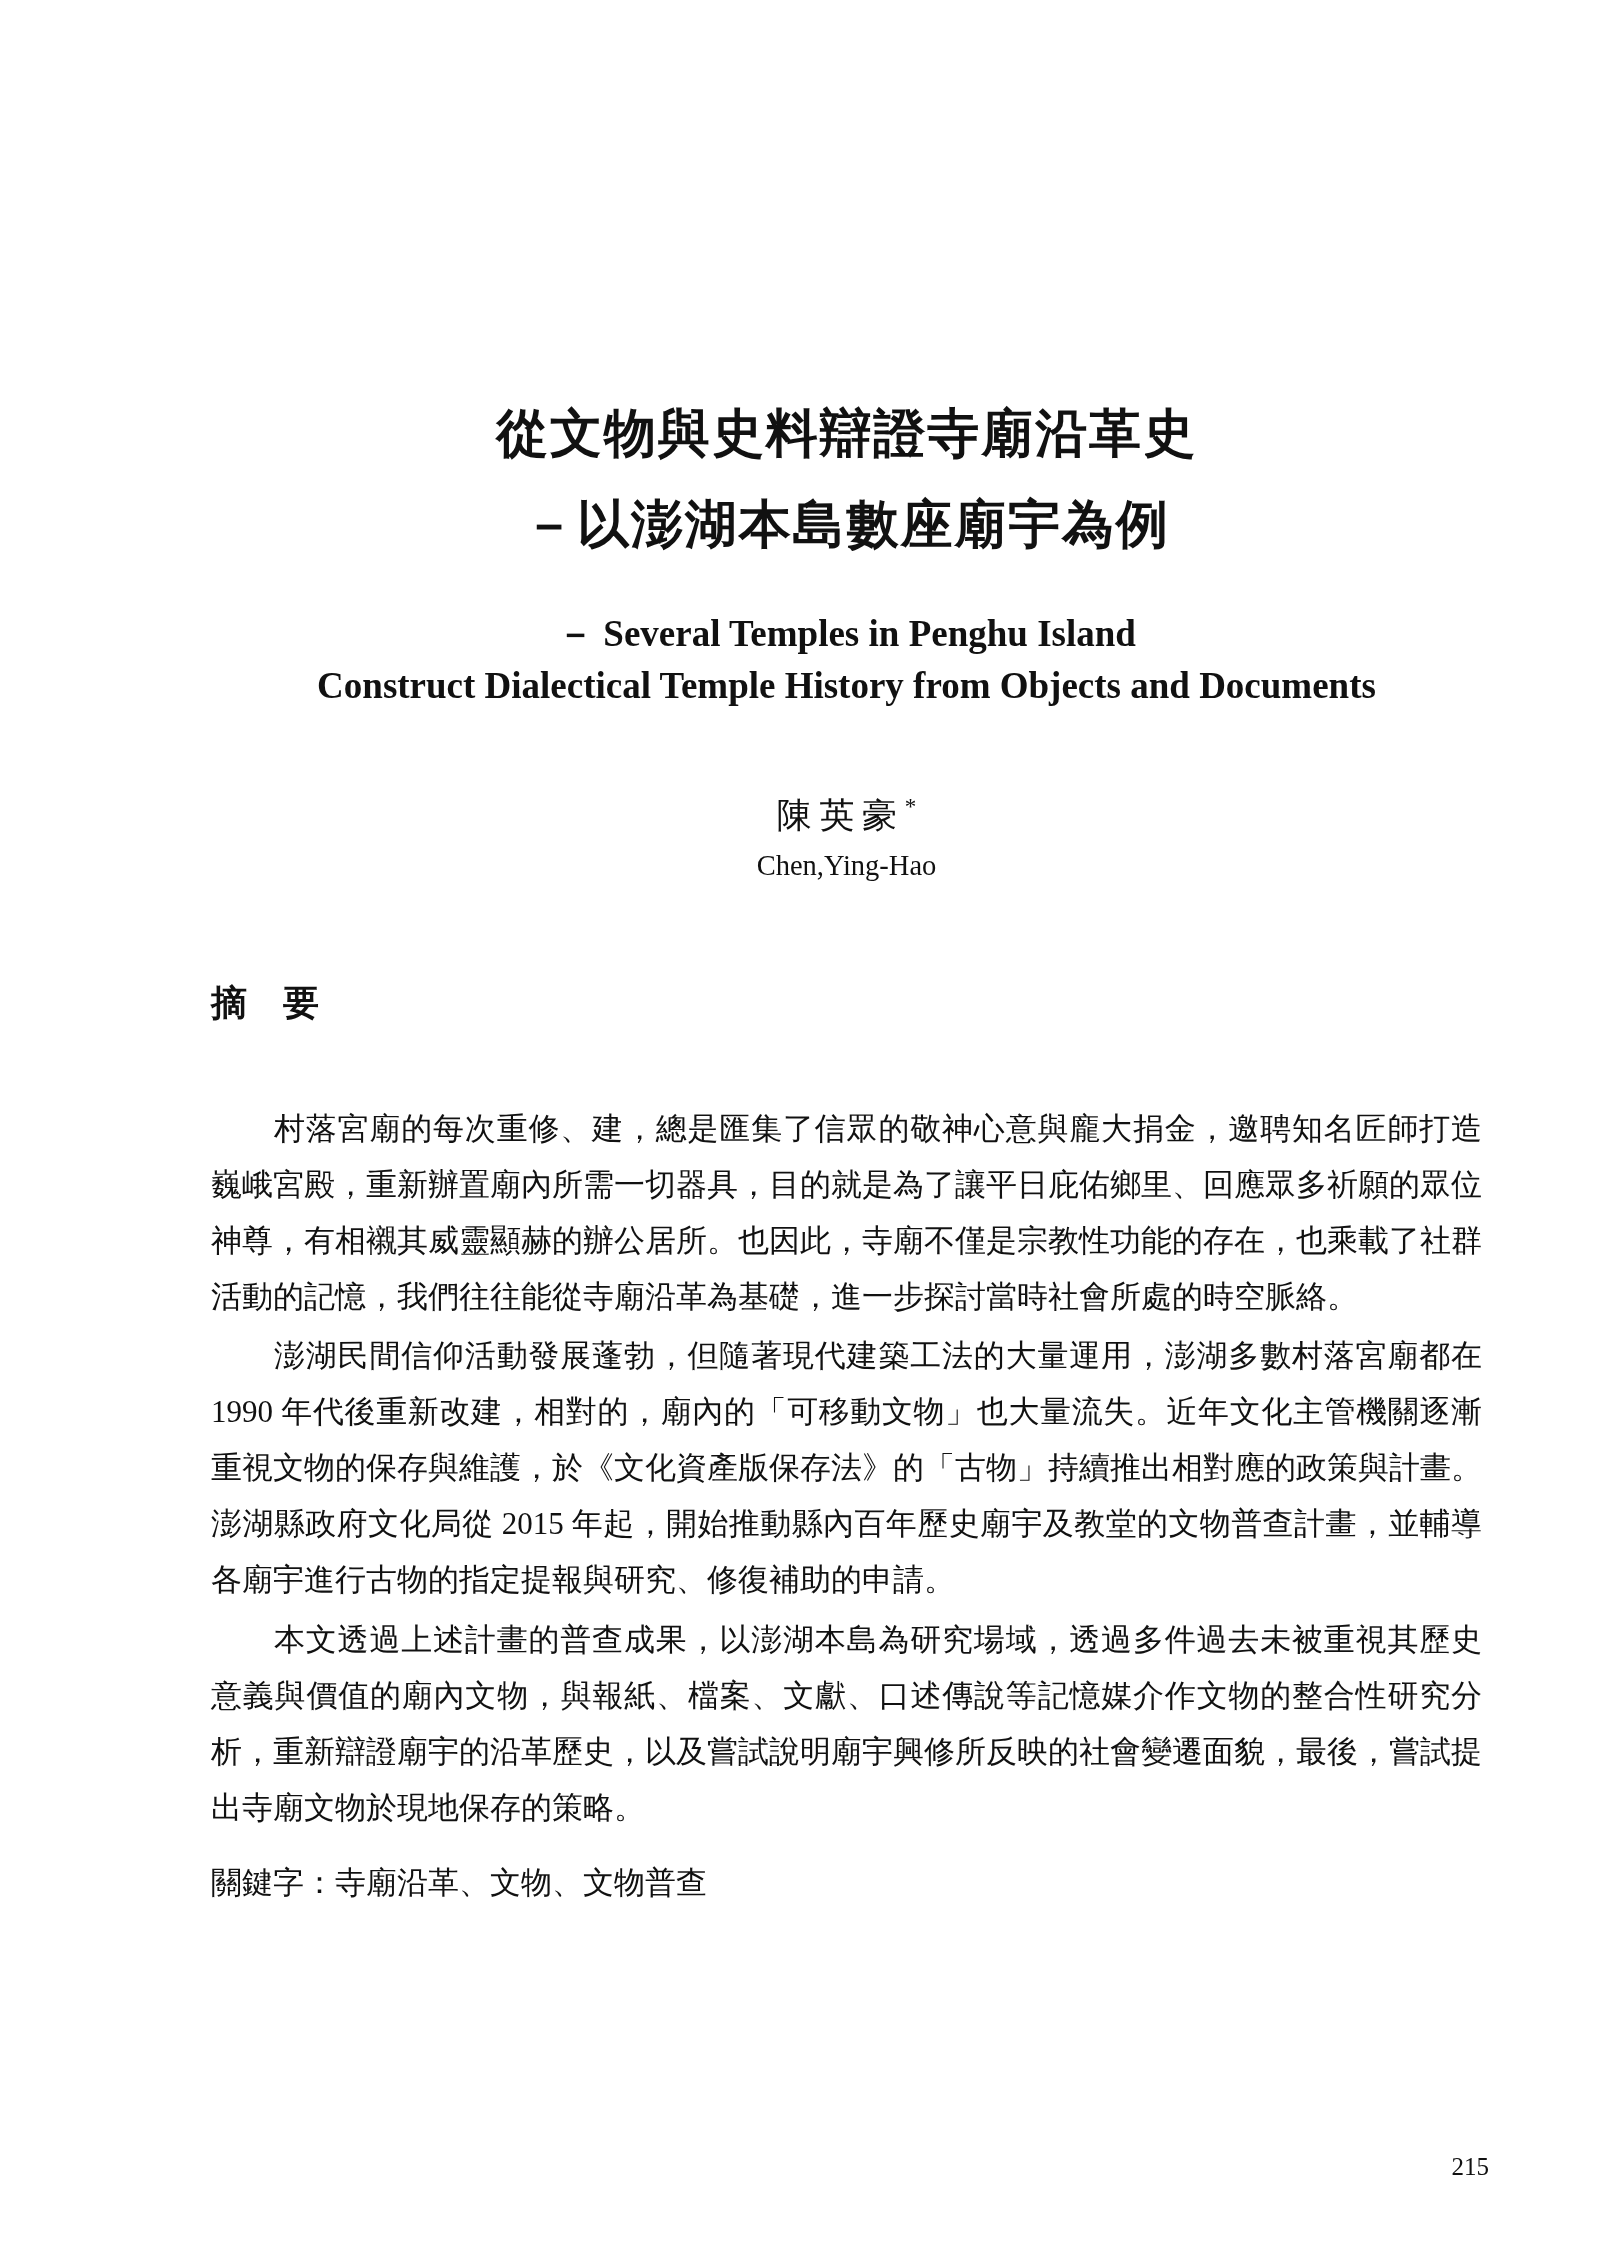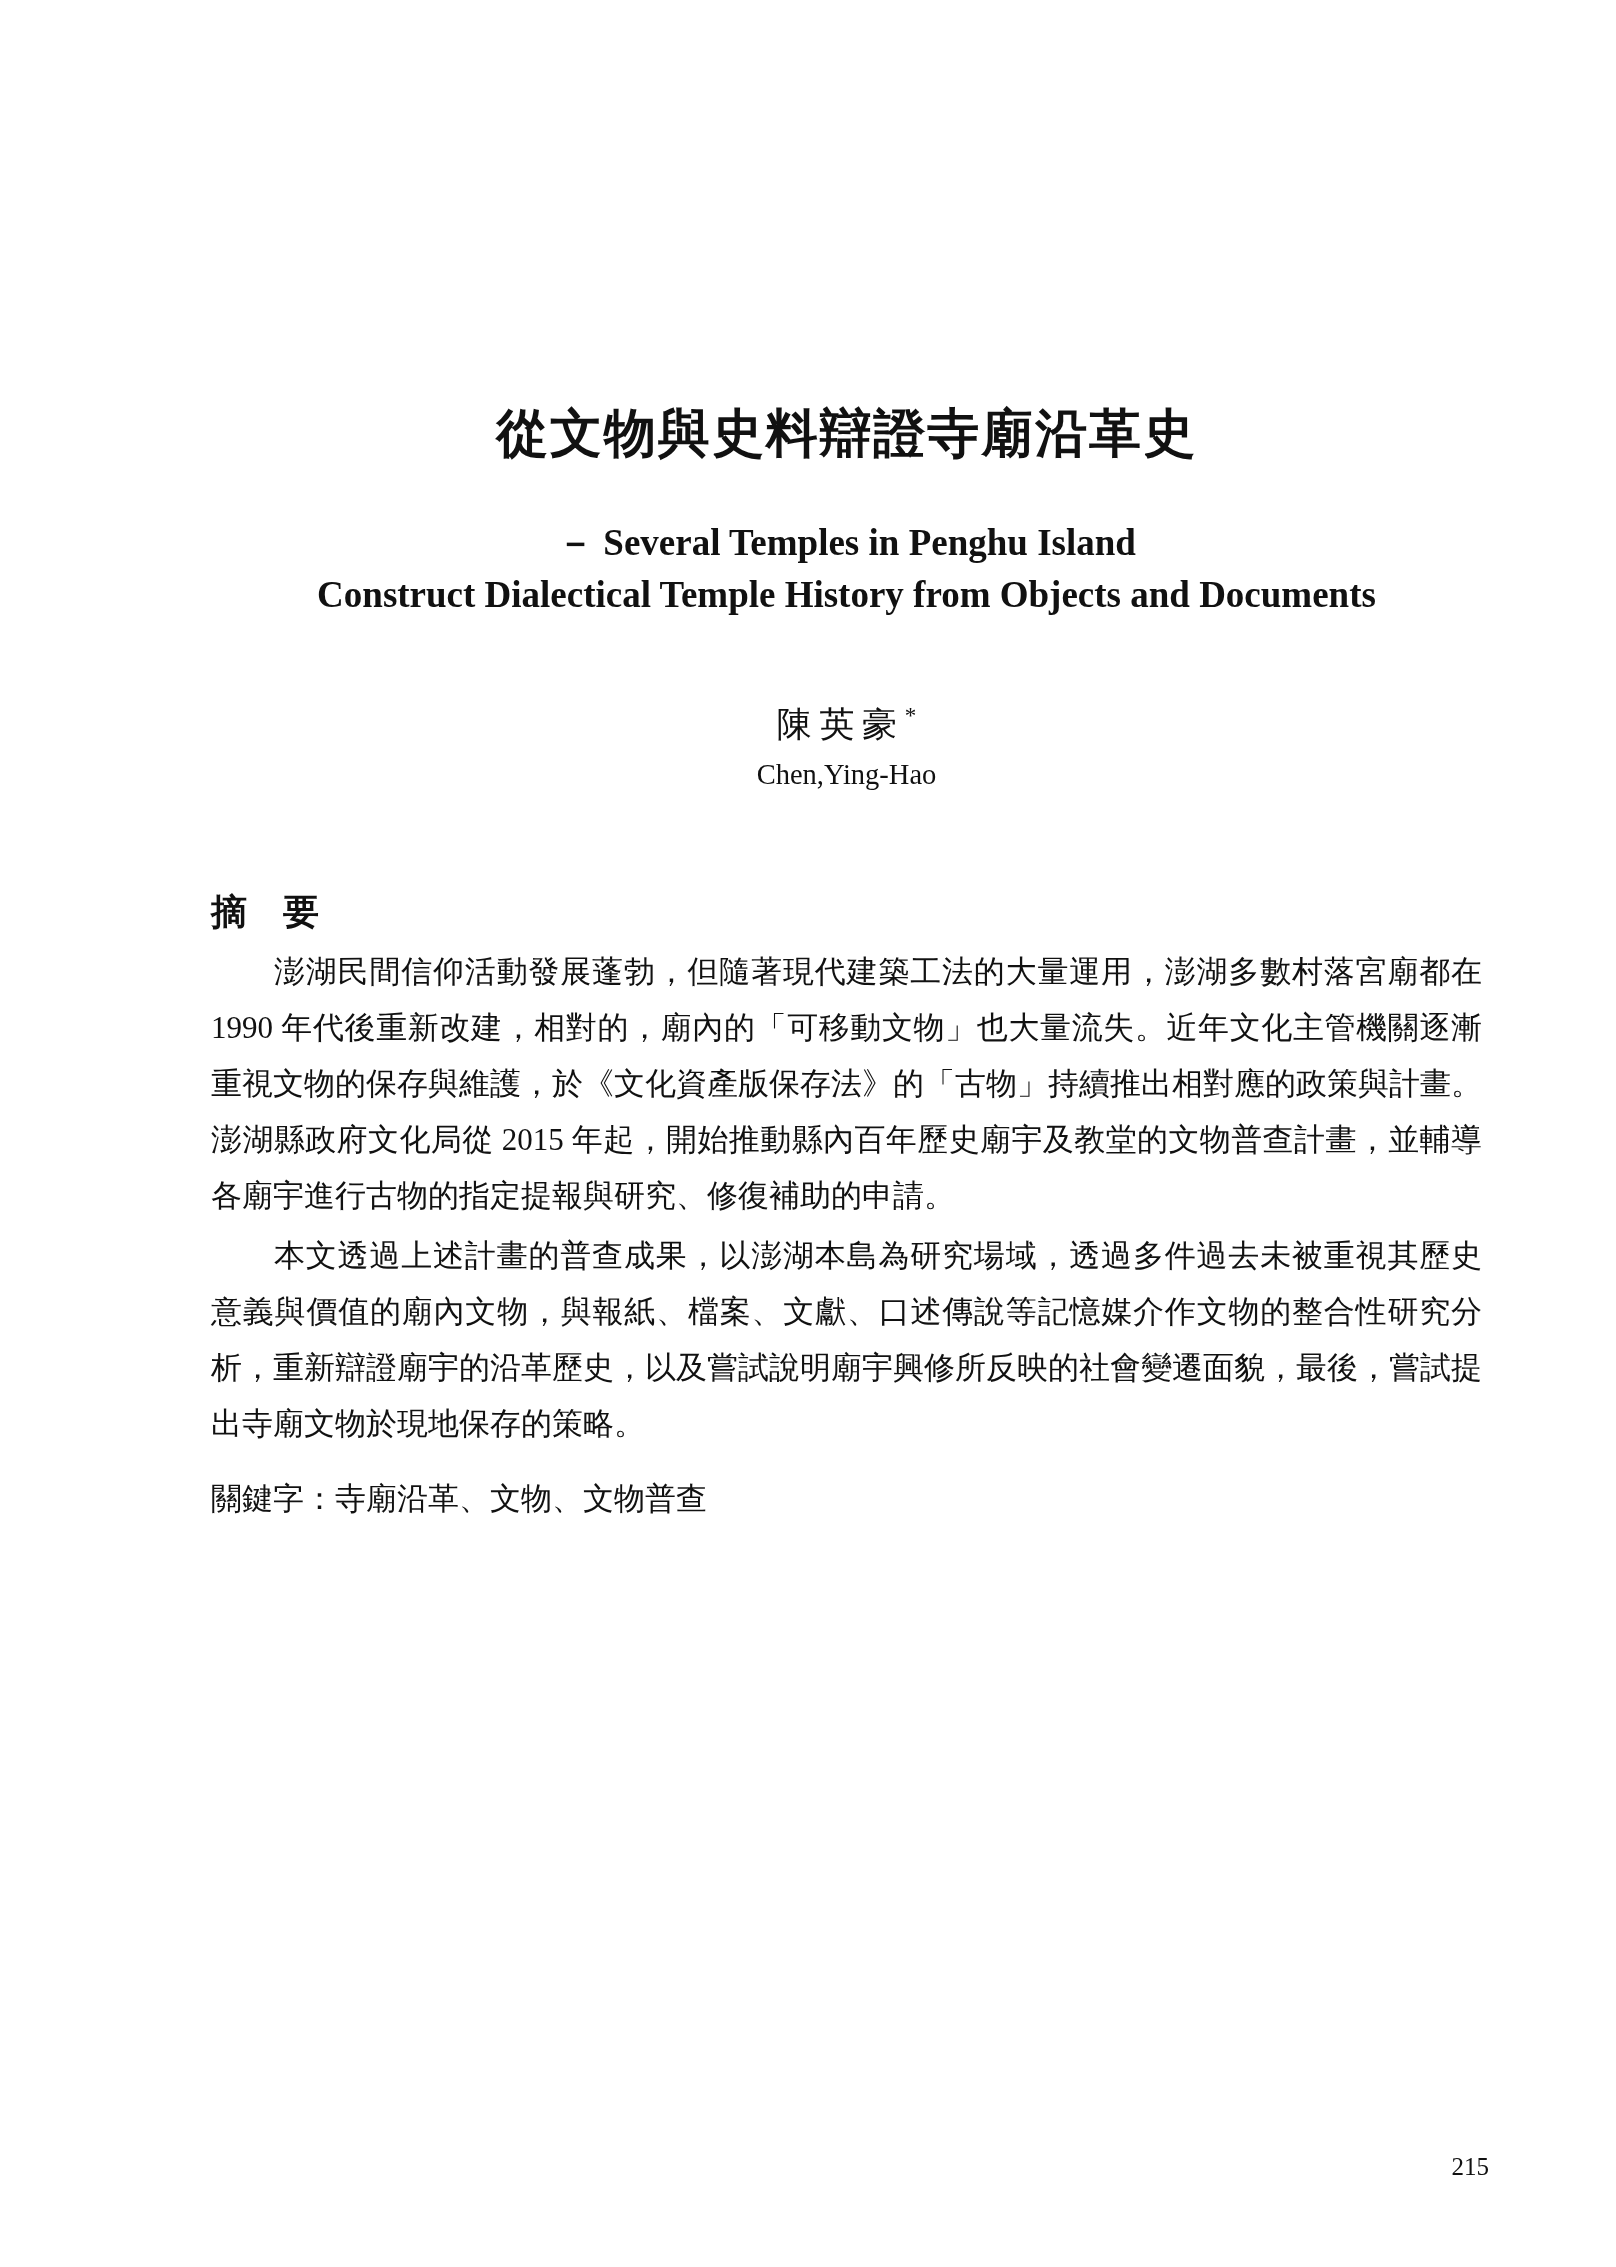--- a/index.html
+++ b/index.html
@@ -117,34 +117,36 @@
   }
 </style>
 </head>
 <body>
 
 <div class="page">
   <div class="content">
 
     <h1 class="title-zh">
       <span class="line">從文物與史料辯證寺廟沿革史</span>
+      <span class="line">－以澎湖本島數座廟宇為例</span>
     </h1>
 
     <h2 class="title-en">
       <span class="line">－ Several Temples in Penghu Island</span>
       <span class="line">Construct Dialectical Temple History from Objects and Documents</span>
     </h2>
 
     <div class="author-zh">
       <span>陳英豪</span><sup>*</sup>
     </div>
     <div class="author-en">Chen,Ying-Hao</div>
 
     <h3 class="abstract-heading">摘　要</h3>
 
+    <p class="body-para first">村落宮廟的每次重修、建，總是匯集了信眾的敬神心意與龐大捐金，邀聘知名匠師打造巍峨宮殿，重新辦置廟內所需一切器具，目的就是為了讓平日庇佑鄉里、回應眾多祈願的眾位神尊，有相襯其威靈顯赫的辦公居所。也因此，寺廟不僅是宗教性功能的存在，也乘載了社群活動的記憶，我們往往能從寺廟沿革為基礎，進一步探討當時社會所處的時空脈絡。</p>
     <p class="body-para">澎湖民間信仰活動發展蓬勃，但隨著現代建築工法的大量運用，澎湖多數村落宮廟都在 1990 年代後重新改建，相對的，廟內的「可移動文物」也大量流失。近年文化主管機關逐漸重視文物的保存與維護，於《文化資產版保存法》的「古物」持續推出相對應的政策與計畫。澎湖縣政府文化局從 2015 年起，開始推動縣內百年歷史廟宇及教堂的文物普查計畫，並輔導各廟宇進行古物的指定提報與研究、修復補助的申請。</p>
     <p class="body-para">本文透過上述計畫的普查成果，以澎湖本島為研究場域，透過多件過去未被重視其歷史意義與價值的廟內文物，與報紙、檔案、文獻、口述傳說等記憶媒介作文物的整合性研究分析，重新辯證廟宇的沿革歷史，以及嘗試說明廟宇興修所反映的社會變遷面貌，最後，嘗試提出寺廟文物於現地保存的策略。</p>
 
     <p class="kw-zh">關鍵字：寺廟沿革、文物、文物普查</p>
 
   </div>
 
 
   <div class="page-number">215</div>
 </div>

